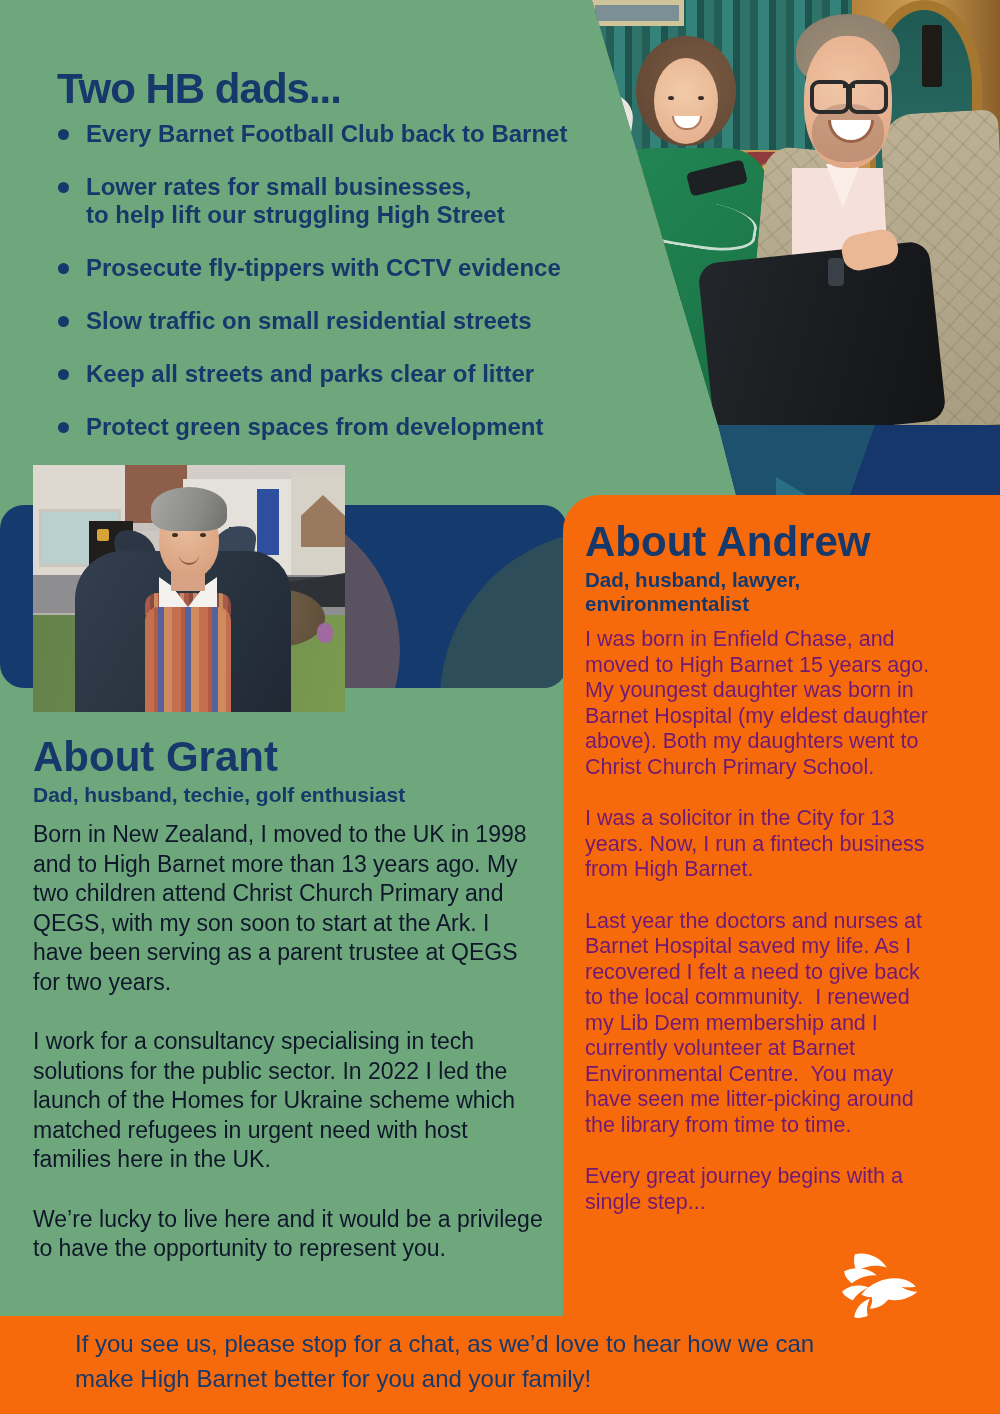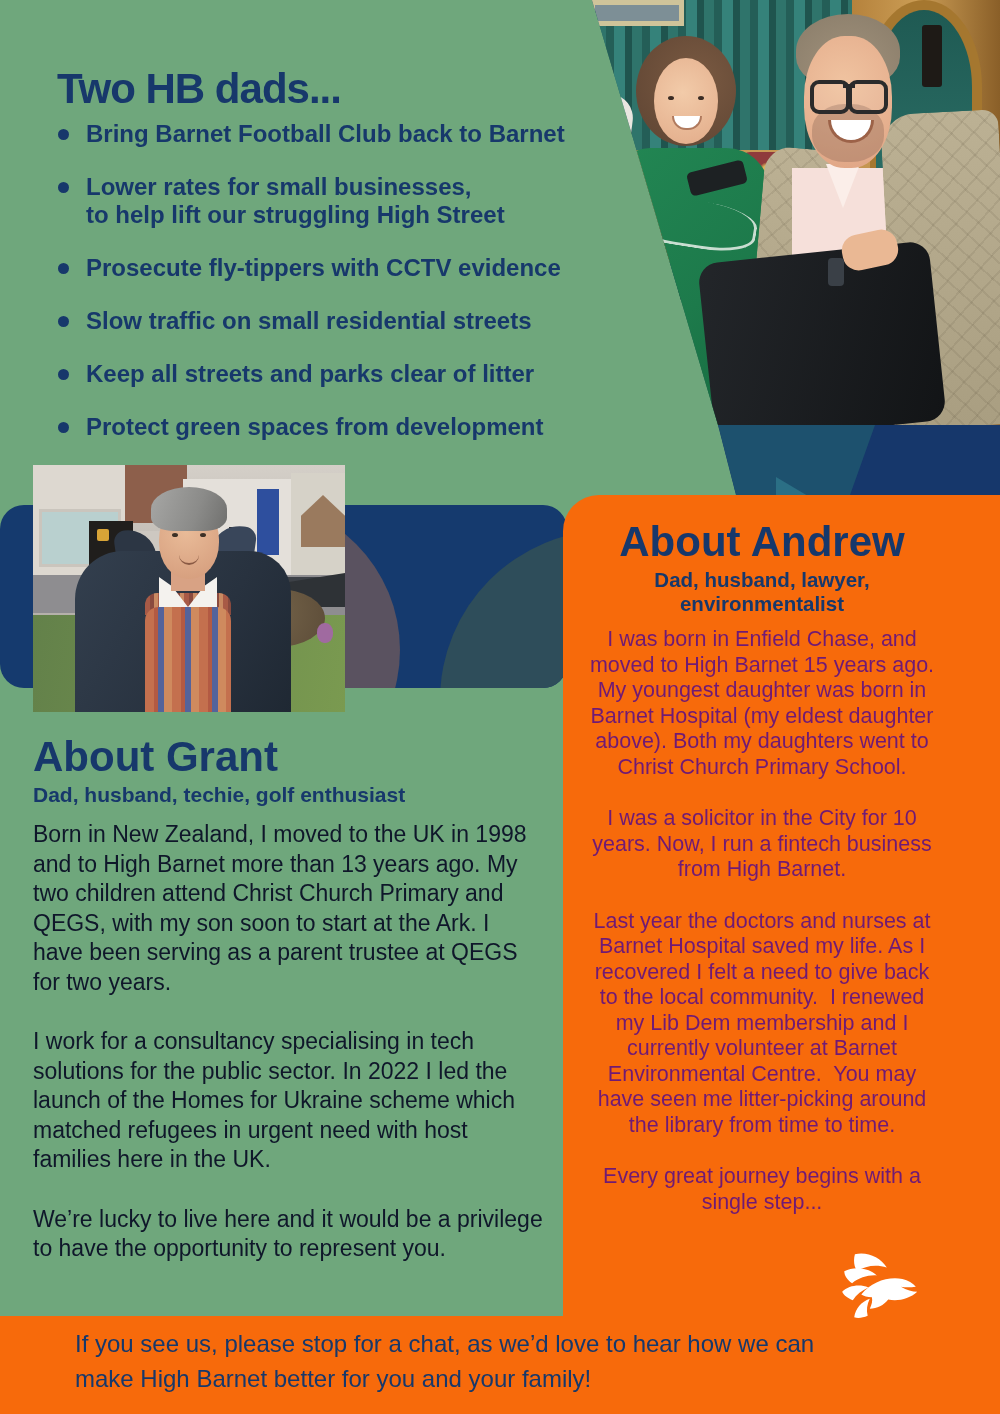--- a/index.html
+++ b/index.html
@@ -123,21 +123,21 @@
   .pledges{left:58px;top:120px;width:545px;list-style:none;margin:0;padding:0;}
   .pledges li{display:flex;margin-bottom:25px;font-weight:bold;font-size:24px;line-height:28px;}
   .dot{flex:0 0 auto;width:11px;height:11px;border-radius:50%;background:#17386b;margin:9px 17px 0 0;}
   .pledge-text{white-space:pre-line;}
   .bio h2{margin:0;font-size:42px;line-height:46px;font-weight:bold;}
   .bio .sub{font-weight:bold;margin:2px 0 0 0;}
   .bio p{margin:0;white-space:pre-wrap;}
   .bio-grant{left:33px;top:734px;width:510px;}
   .bio-grant .sub{font-size:21px;line-height:26px;margin-bottom:12px;}
   .bio-grant p{font-size:23px;line-height:29.5px;margin-bottom:30px;color:#0f172a;}
-  .bio-andrew{left:585px;top:518px;width:354px;text-align:center;}
+  .bio-andrew{left:585px;top:518px;width:354px;}
   .bio-andrew h2{font-size:42px;line-height:48px;}
   .bio-andrew .sub{font-size:20.5px;line-height:24px;margin-bottom:11px;}
   .bio-andrew p{font-size:21.5px;line-height:25.5px;margin-bottom:26px;color:#701a75;}
   .banner-text{left:75px;top:1326px;width:880px;font-size:24px;line-height:35px;font-weight:normal;white-space:pre-line;}
   .bird{left:840px;top:1252px;width:78px;height:68px;}
 </style>
 </head>
 <body>
 
 <div class="page">
@@ -235,21 +235,21 @@
     <div class="g-hair"></div>
   </div>
 
   <div class="abs panel-orange"></div>
   <div class="abs banner"></div>
 
   <h1 class="abs title">Two HB dads...</h1>
   <ul class="abs pledges">
     <li>
         <span class="dot"></span>
-        <span class="pledge-text">Bring Barnet Football Club back to Barnet</span>
+        <span class="pledge-text">Every Barnet Football Club back to Barnet</span>
       </li>
     <li>
         <span class="dot"></span>
         <span class="pledge-text">Lower rates for small businesses,
 to help lift our struggling High Street</span>
       </li>
     <li>
         <span class="dot"></span>
         <span class="pledge-text">Prosecute fly-tippers with CCTV evidence</span>
       </li>
@@ -272,21 +272,21 @@
     <div class="sub">Dad, husband, techie, golf enthusiast</div>
     <p>Born in New Zealand, I moved to the UK in 1998 and to High Barnet more than 13 years ago. My two children attend Christ Church Primary and QEGS, with my son soon to start at the Ark. I have been serving as a parent trustee at QEGS for two years.</p>
     <p>I work for a consultancy specialising in tech solutions for the public sector. In 2022 I led the launch of the Homes for Ukraine scheme which matched refugees in urgent need with host families here in the UK.</p>
     <p>We’re lucky to live here and it would be a privilege to have the opportunity to represent you.</p>
   </div>
 
   <div class="abs bio bio-andrew">
     <h2>About Andrew</h2>
     <div class="sub">Dad, husband, lawyer, environmentalist</div>
     <p>I was born in Enfield Chase, and moved to High Barnet 15 years ago.  My youngest daughter was born in Barnet Hospital (my eldest daughter above). Both my daughters went to Christ Church Primary School.</p>
-    <p>I was a solicitor in the City for 10 years. Now, I run a fintech business from High Barnet.</p>
+    <p>I was a solicitor in the City for 13 years. Now, I run a fintech business from High Barnet.</p>
     <p>Last year the doctors and nurses at Barnet Hospital saved my life. As I recovered I felt a need to give back to the local community.  I renewed my Lib Dem membership and I currently volunteer at Barnet Environmental Centre.  You may have seen me litter-picking around the library from time to time.</p>
     <p>Every great journey begins with a single step...</p>
   </div>
 
   <svg class="abs bird" viewBox="0 0 110 96" role="img" aria-label="Liberal Democrats bird of liberty">
     <g fill="#ffffff">
       <path d="M21,3 C38,-1 57,7 66,22 C52,17 36,19 24,27 C19,20 19,10 21,3 Z"></path>
       <path d="M6,27 C20,20 40,22 52,33 C40,32 27,36 17,44 C10,39 6,33 6,27 Z"></path>
       <path d="M3,56 C12,47 28,45 40,50 C31,54 23,60 18,68 C11,65 5,61 3,56 Z"></path>
       <path d="M30,60 C44,42 68,34 88,38 C96,40 103,44 107,49 C99,50 92,50 86,49 C94,54 102,56 109,56 C98,66 82,70 68,67 C62,75 52,80 42,80 C45,74 46,69 45,64 C39,64 33,62 30,60 Z"></path>

